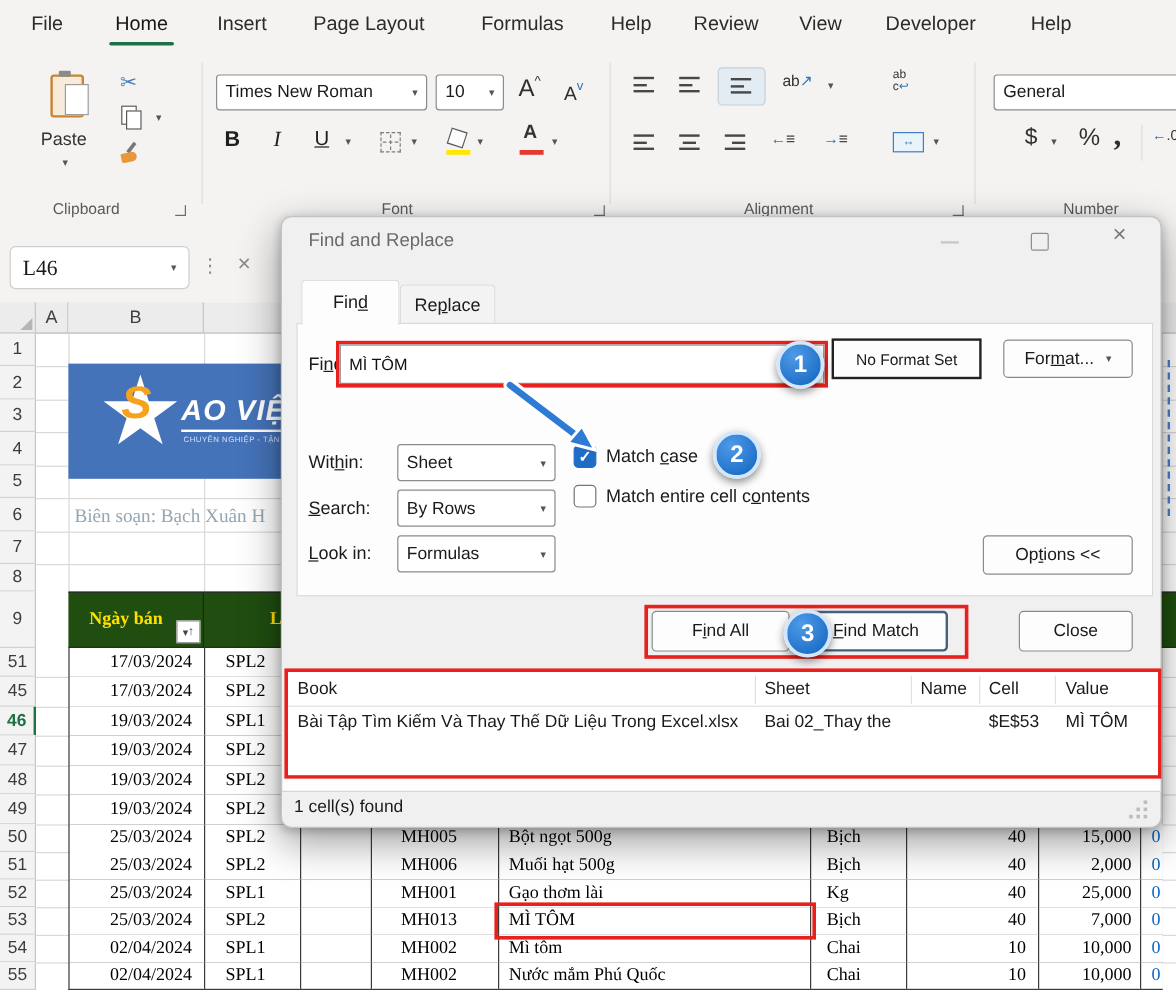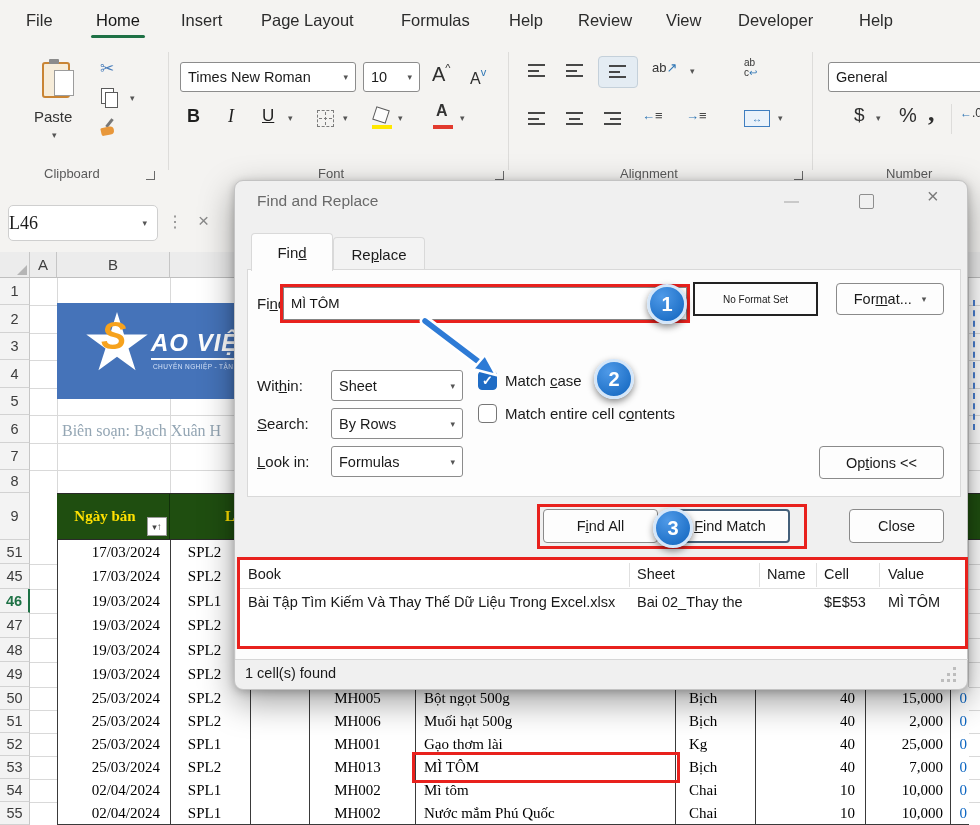--- a/index.html
+++ b/index.html
@@ -169,21 +169,21 @@
   </div>
   <div class="abs" style="left:854px;top:104px;font-size:19px;color:#2f2f2f">$</div>
   <div class="abs chev" style="left:876px;top:113px">▾</div>
   <div class="abs" style="left:899px;top:104px;font-size:20px;color:#2f2f2f">%</div>
   <div class="abs serif" style="left:928px;top:98px;font-size:26px;font-weight:bold;color:#2f2f2f">,</div>
   <div class="abs" style="left:951px;top:104px;width:1px;height:30px;background:#dddcda"></div>
   <div class="abs" style="left:960px;top:106px;width:20px;overflow:hidden;font-size:12px"><span style="color:#2f76b5">←</span><span style="color:#333">.0</span></div>
   <div class="abs grp-label" style="left:886px">Number</div>
 
   <div class="abs" style="left:8px;top:205px;width:150px;height:36px;background:#fff;border:1px solid #cfcfcf;border-radius:5px;box-sizing:border-box;display:flex;align-items:center">
-    <span class="serif" style="font-size:18px;color:#1a1a1a;padding-left:0">L46</span>
+    <span class="serif" style="font-size:18px;color:#1a1a1a;padding-left:10px">L46</span>
     <span class="chev" style="margin-left:auto;padding-right:10px">▾</span>
   </div>
   <div class="abs" style="left:167px;top:212px;font-size:16px;color:#8a8a8a">⋮</div>
   <div class="abs" style="left:198px;top:210px;font-size:19px;color:#8a8a8a">×</div>
 
   <div class="abs colhead" style="left:0;width:980px;justify-content:flex-start"></div>
   <div class="abs colhead" style="left:0;width:30px;border-right:1px solid #c6c6c6">
     <div class="abs" style="right:2px;bottom:2px;width:0;height:0;border-left:10px solid transparent;border-bottom:10px solid #b5b5b5"></div>
   </div>
   <div class="abs colhead" style="left:30px;width:27px;border-right:1px solid #c6c6c6">A</div>
@@ -353,36 +353,36 @@
 
   <div class="abs redbox" style="left:412px;top:752px;width:268px;height:31px;z-index:6"></div>
 
   <div class="abs" id="dialog" style="z-index:10">
 
     <div class="abs" style="left:22px;top:11px;font-size:15.5px;color:#6a6a6a">Find and Replace</div>
     <div class="abs" style="left:549px;top:20px;width:15px;height:2px;background:#c9c9c9"></div>
     <div class="abs" style="left:624px;top:13px;width:13px;height:13px;border:1.5px solid #8e8e8e;border-radius:2px"></div>
     <div class="abs" style="left:692px;top:4px;font-size:20px;color:#7a7a7a">×</div>
 
-    <div class="abs" style="left:98px;top:56px;width:92px;height:33px;background:#f3f3f3;border:1px solid #d9d9d9;border-bottom:none;border-radius:4px 4px 0 0;display:flex;align-items:center;justify-content:center;font-size:15px;color:#1b1b1b;box-sizing:border-box">
+    <div class="abs" style="left:98px;top:56px;width:80px;height:33px;background:#f3f3f3;border:1px solid #d9d9d9;border-bottom:none;border-radius:4px 4px 0 0;display:flex;align-items:center;justify-content:center;font-size:15px;color:#1b1b1b;box-sizing:border-box">
       <span><span>Re</span><span class="u">p</span><span>lace</span></span>
     </div>
     <div class="abs" style="left:12px;top:88px;width:714px;height:228px;background:#fdfdfd;border:1px solid #d9d9d9;box-sizing:border-box"></div>
     <div class="abs" style="left:16px;top:52px;width:82px;height:38px;background:#fdfdfd;border:1px solid #d9d9d9;border-bottom:none;border-radius:4px 4px 0 0;display:flex;align-items:center;justify-content:center;font-size:15px;color:#1b1b1b;box-sizing:border-box;z-index:2">
       <span><span>Fin</span><span class="u">d</span><span></span></span>
     </div>
 
     <div class="abs dlg-label" style="left:22px;top:114px">
       <span>Fi</span><span class="u">n</span><span>d what:</span>
     </div>
     <div class="abs redbox" style="left:45px;top:103px;width:410px;height:39px;z-index:5">
       <input class="abs" style="left: 0px; top: 0px; width: 404px; height: 33px; border: 1px solid rgb(133, 133, 133); font-family: &quot;Liberation Sans&quot;, sans-serif; font-size: 13.5px; color: rgb(17, 17, 17); padding: 0px 7px; box-sizing: border-box; background: rgb(255, 255, 255);" value="MÌ TÔM">
     </div>
     <div class="abs step" style="left:412px;top:103px">1</div>
-    <div class="abs" style="left:458px;top:101px;width:125px;height:34px;background:#fdfdfd;border:2px solid #222;box-sizing:border-box;display:flex;align-items:center;justify-content:center;font-size:10px;color:#1a1a1a">No Format Set</div>
+    <div class="abs" style="left:458px;top:101px;width:125px;height:34px;background:#fdfdfd;border:2px solid #222;box-sizing:border-box;display:flex;align-items:center;justify-content:center;font-size:13px;color:#1a1a1a">No Format Set</div>
     <div class="abs btn" style="left:601px;top:102px;width:108px;height:32px">
       <span><span>For</span><span class="u">m</span><span>at...</span></span>
       <span class="chev" style="margin-left:10px">▾</span>
     </div>
 
     <svg class="abs" style="left:164px;top:132px;z-index:25" width="112" height="75" viewBox="0 0 112 75">
       <line x1="26" y1="8" x2="80" y2="49" stroke="#ffffff" stroke-width="11" stroke-linecap="round"></line>
       <line x1="26" y1="8" x2="80" y2="49" stroke="#2e7bd6" stroke-width="5.5" stroke-linecap="round"></line>
       <polygon points="97,62 74,56 86,42" fill="#2e7bd6" stroke="#ffffff" stroke-width="2.5"></polygon>
     </svg>

